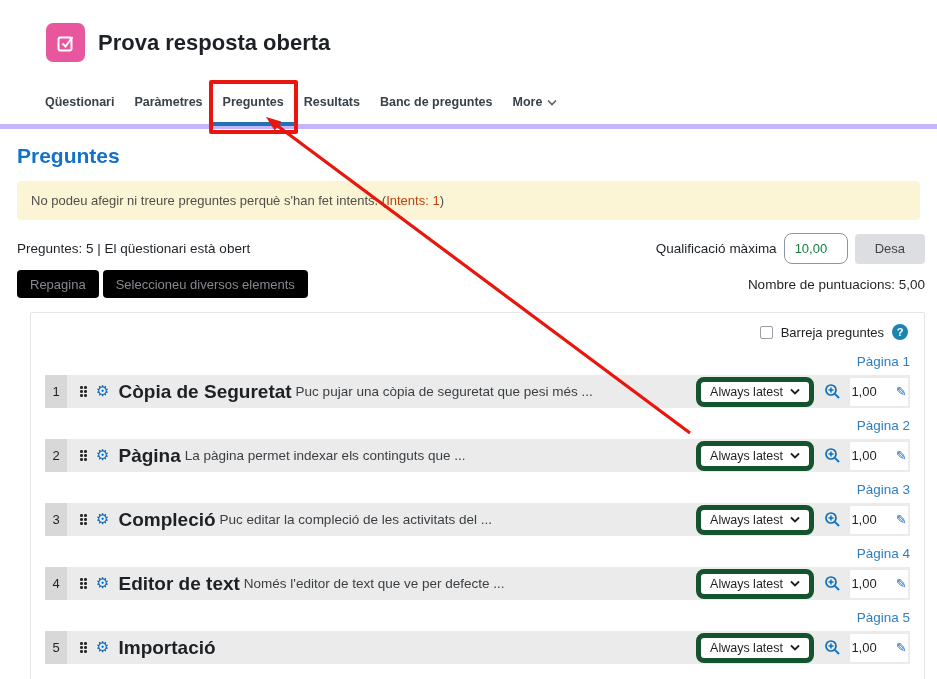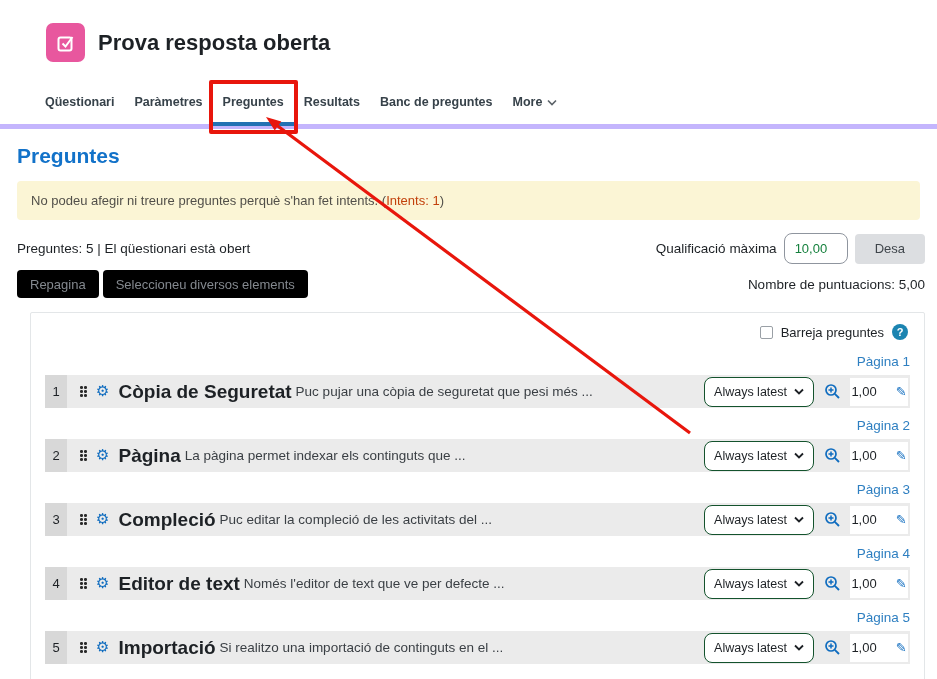--- a/index.html
+++ b/index.html
@@ -111,21 +111,21 @@
   }
   .move-icon i { width: 2.5px; height: 2.5px; background: #2a2a2a; border-radius: 50%; }
   .gear-icon {
     margin-left: 9px; color: #0f6cbf; font-size: 15px; line-height: 1;
     font-family: "DejaVu Sans", sans-serif; cursor: pointer;
   }
   .q-name { margin-left: 9px; font-weight: bold; font-size: 19px; cursor: pointer; }
   .q-text { margin-left: 4px; font-size: 13.5px; color: #3a3f44; white-space: nowrap; overflow: hidden; }
   .q-right { margin-left: auto; display: flex; align-items: center; padding-right: 2px; }
   .version-select {
-    height: 30px; background: #fff; border: 1px solid #14532d; border-radius: 8px;
+    height: 30px; background: #fff; border: 5px solid #14532d; border-radius: 8px;
     display: flex; align-items: center; gap: 7px; padding: 0 9px;
     font-size: 12.5px; color: #1d2125; cursor: pointer; white-space: nowrap;
   }
   .zoom-icon { margin: 0 9px 0 10px; display: inline-flex; cursor: pointer; }
   .score-box {
     width: 58px; height: 28px; background: #fff; display: flex;
     align-items: center; justify-content: center; gap: 19px; font-size: 13px;
   }
   .pencil-icon {
     color: #0f6cbf; font-size: 13px; line-height: 1; cursor: pointer;
@@ -357,21 +357,20 @@
       <span class="move-icon">
           <i></i>
           <i></i>
           <i></i>
           <i></i>
           <i></i>
           <i></i>
         </span>
       <span class="gear-icon">⚙</span>
       <span class="q-name">Importació</span>
-      <span class="q-text">Si realitzo una importació de continguts en el ...</span>
       <div class="q-right">
         <div class="version-select">
           <span>Always latest</span>
           <svg class="chev" viewBox="0 0 10 7">
               <path d="M1 1.5 L5 5.5 L9 1.5" stroke="#1d2125" stroke-width="1.8" fill="none"></path>
             </svg>
         </div>
         <span class="zoom-icon">
           <svg width="17" height="17" viewBox="0 0 17 17">
               <circle cx="7" cy="7" r="5" stroke="#0f6cbf" stroke-width="1.7" fill="none"></circle>

